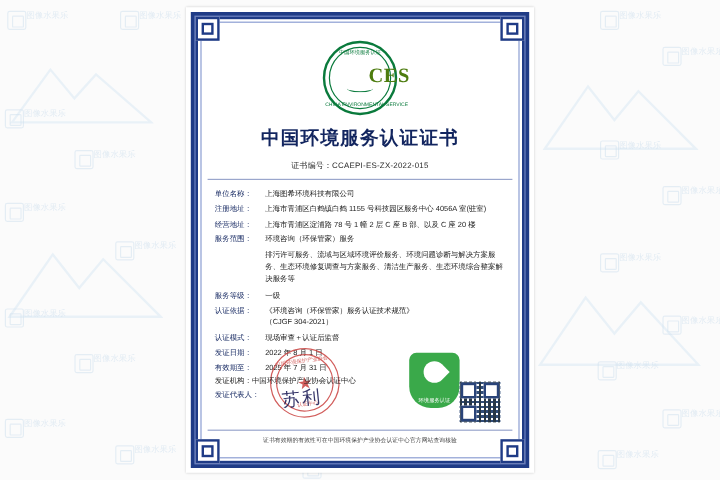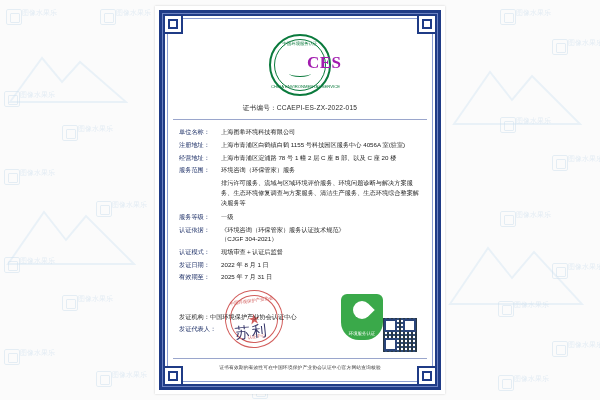--- a/index.html
+++ b/index.html
@@ -145,21 +145,21 @@
     border: 1px solid #0a7a3c;
   }
   .emblem .ces {
     position: absolute;
     left: 0; right: 0;
     top: 17px;
     text-align: center;
     font-family: "Liberation Serif", serif;
     font-weight: bold;
     font-size: 17px;
-    color: #a21caf;
+    color: #4d7c0f;
     letter-spacing: 0.5px;
     margin-left: 36px;
   }
   .emblem .arc-top {
     position: absolute;
     left: 0; right: 0;
     top: 5px;
     text-align: center;
     font-size: 4.6px;
     color: #0a7a3c;
@@ -511,20 +511,21 @@
       <div class="emblem-wrap">
         <div class="emblem">
           <div class="ring2"></div>
           <div class="arc-top">中国环境服务认证</div>
           <div class="ces">CES</div>
           <div class="leaf"></div>
           <div class="arc-bottom">CHINA ENVIRONMENTAL SERVICE</div>
         </div>
       </div>
 
+      <div class="title">中国环境服务认证证书</div>
 
       <div class="cert-no">
         <span>证书编号：</span><span>CCAEPI-ES-ZX-2022-015</span>
       </div>
 
       <div class="divider"></div>
 
       <div class="fields">
 
         <div class="row">

